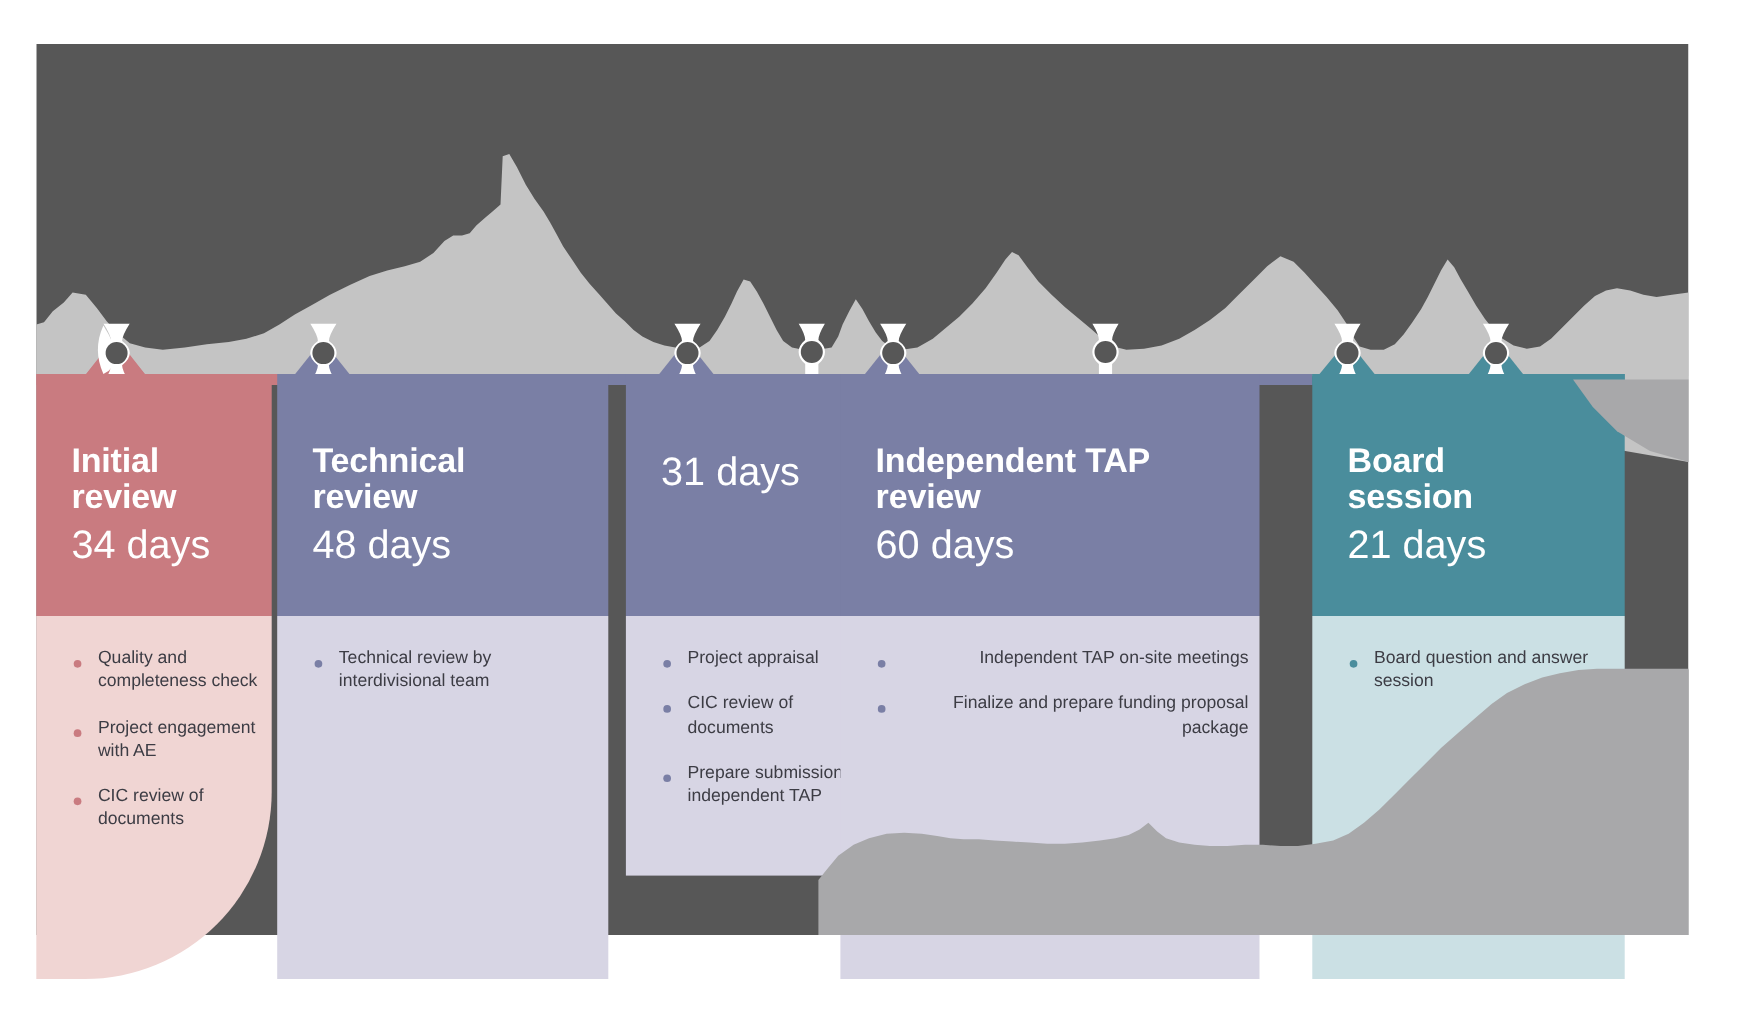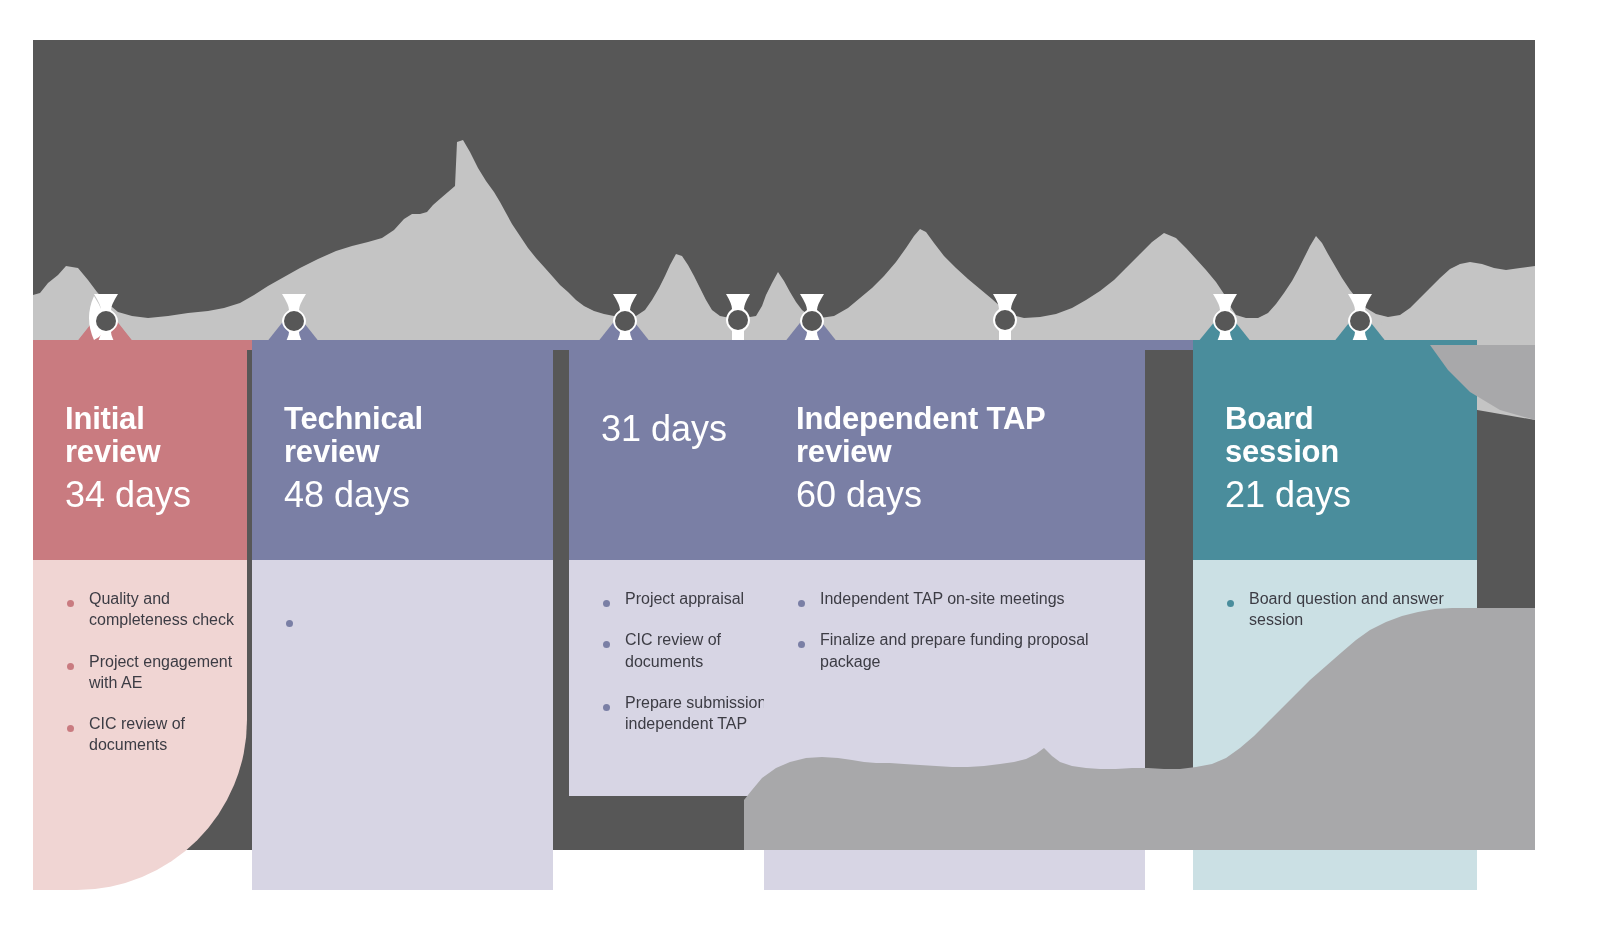--- a/index.html
+++ b/index.html
@@ -163,21 +163,21 @@
   </div>
 
   <div class="col" style="left:252px;width:301px;">
     <div class="head" style="height:220px;background:#7a7fa5;">
       <div class="title">Technical
 review</div>
       <div class="days">48 days</div>
     </div>
     <div class="body" style="height:330px;background:#d7d5e4;">
       <ul class="bullets">
-        <li><span class="dot" style="background:#7a7fa5"></span></li>
+        <li><span class="dot" style="background:#7a7fa5"></span><span>Technical review by interdivisional team</span></li>
       </ul>
     </div>
   </div>
 
   <div class="col" style="left:569px;width:243px;">
     <div class="head" style="height:220px;background:#7a7fa5;">
       <div class="days">31 days</div>
     </div>
     <div class="body" style="height:236px;background:#d7d5e4;">
       <ul class="bullets">
@@ -187,21 +187,21 @@
       </ul>
     </div>
   </div>
 
   <div class="col" style="left:764px;width:381px;">
     <div class="head" style="height:220px;background:#7a7fa5;">
       <div class="title">Independent TAP
 review</div>
       <div class="days">60 days</div>
     </div>
-    <div class="body" style="height:330px;background:#d7d5e4;">
+    <div class="body" style="height:330px;background:#d7d5e4;text-align:right;">
       <ul class="bullets">
         <li><span class="dot" style="background:#7a7fa5"></span><span>Independent TAP on-site meetings</span></li>
         <li><span class="dot" style="background:#7a7fa5"></span><span>Finalize and prepare funding proposal package</span></li>
       </ul>
     </div>
   </div>
 
   <div class="col" style="left:1193px;width:284px;">
     <div class="head" style="height:220px;background:#4a8d9c;">
       <div class="title">Board

